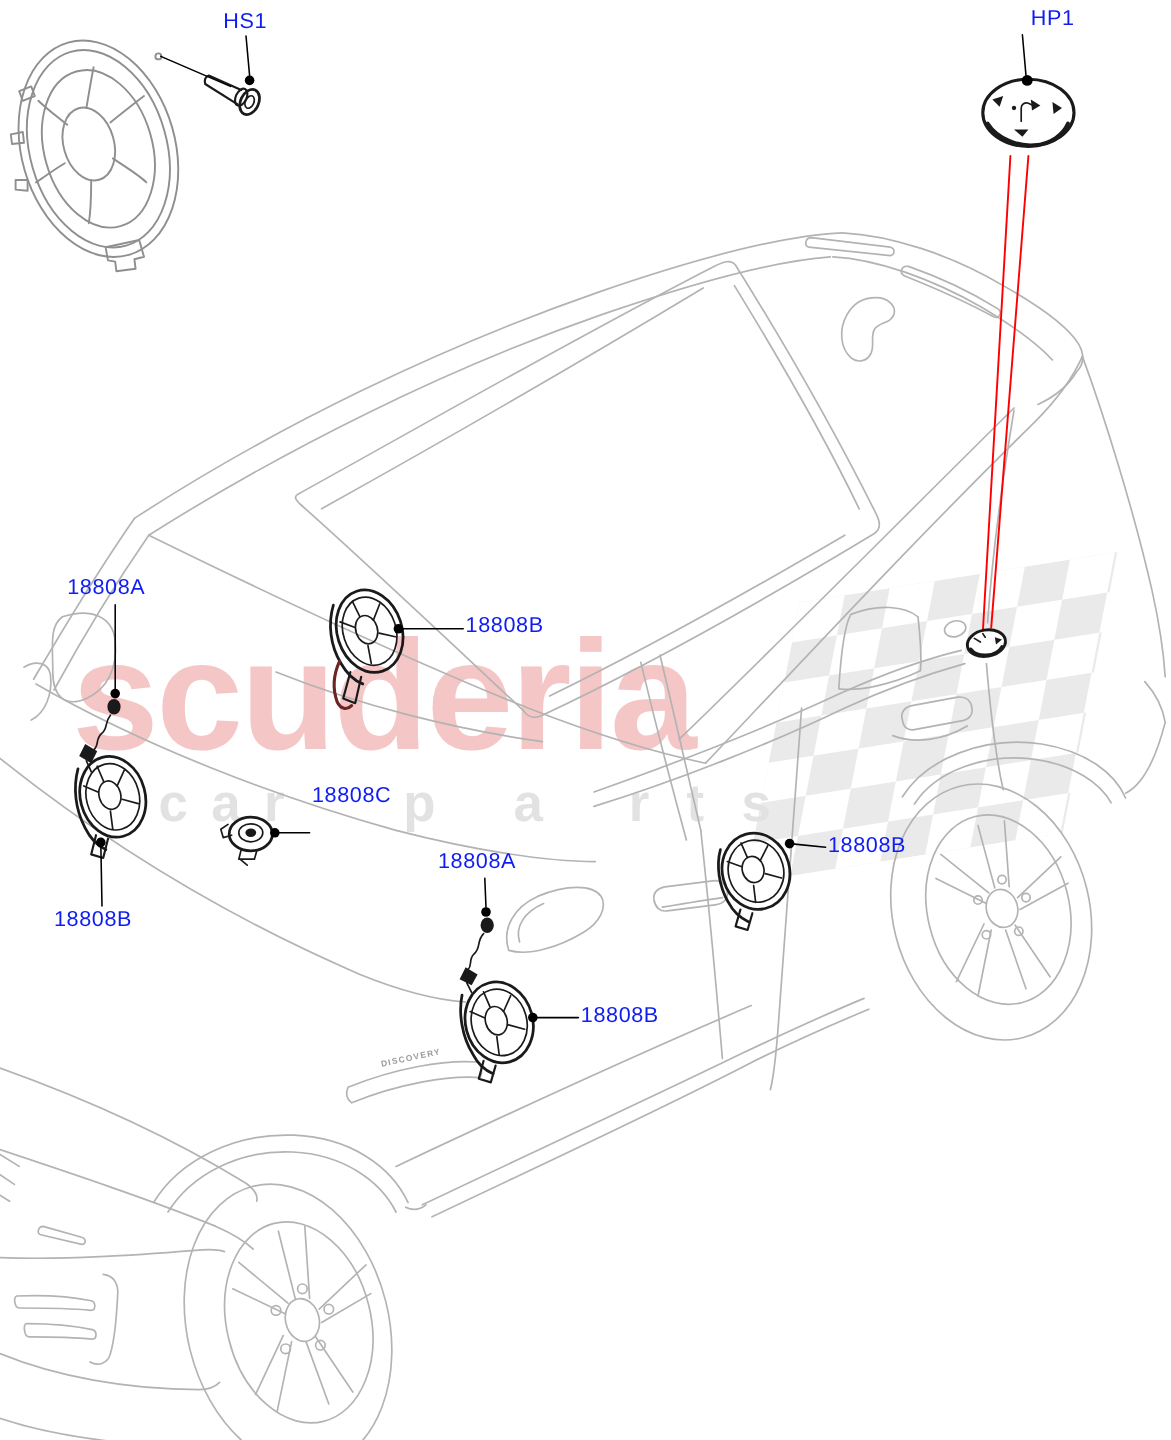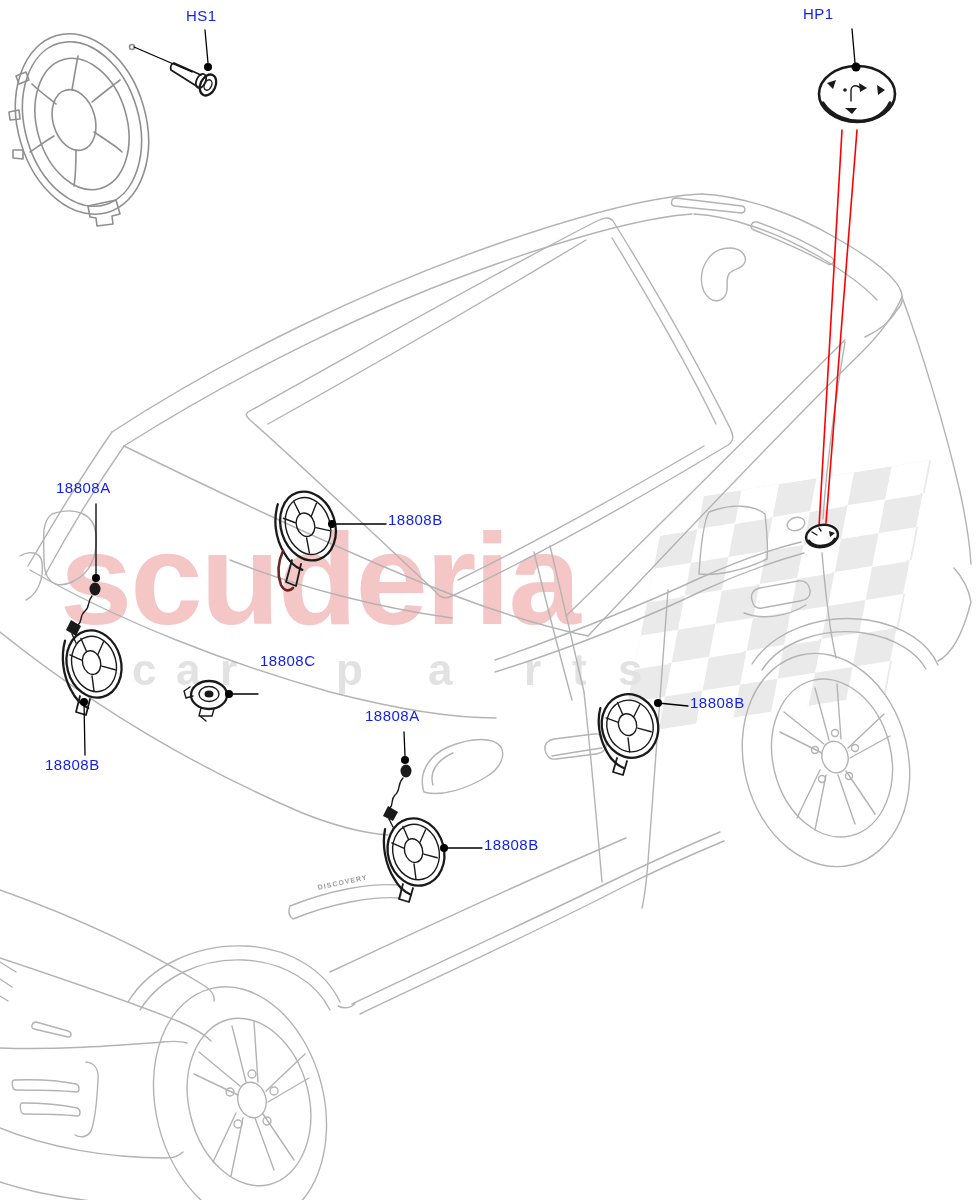--- a/index.html
+++ b/index.html
@@ -22,21 +22,21 @@
     color:var(--watermark_pink,#f5c6c6);white-space:nowrap;
   }
   .wm-tag{position:absolute;left:0;top:648px;height:50px;width:976px;}
   .wm-tag span{
     position:absolute;top:0;font-size:44px;line-height:1;
     color:var(--watermark_gray,#e2e2e2);font-weight:bold;
   }
   
   .callout{
     position:absolute;color:var(--label,#0f1df2);
-    font-size:15px;line-height:1;letter-spacing:.5px;white-space:nowrap;cursor:pointer;
+    font-size:18px;line-height:1;letter-spacing:.5px;white-space:nowrap;cursor:pointer;
   }
   
   .badge{
     position:absolute;left:317px;top:884px;font-size:7px;font-weight:bold;
     letter-spacing:1.1px;color:#9b9b9b;transform:rotate(-12deg);transform-origin:left top;
   }
   
   .cl{stroke:var(--car_line,#b3b3b3);fill:none;stroke-width:1.4;stroke-linecap:round;stroke-linejoin:round;}
   .gp{stroke:#8f8f8f;fill:none;stroke-width:1.6;stroke-linecap:round;stroke-linejoin:round;}
   .pk{stroke:var(--part_line,#1a1a1a);fill:none;stroke-width:1.8;stroke-linecap:round;stroke-linejoin:round;}
@@ -287,20 +287,20 @@
     <circle class="ldd" cx="84" cy="702" r="4"></circle>
     <circle class="ldd" cx="405" cy="760" r="4"></circle>
     <circle class="ldd" cx="444" cy="848" r="4"></circle>
     <circle class="ldd" cx="658" cy="703" r="4"></circle>
   </g>
 </svg>
 
 <div class="badge">DISCOVERY</div>
 
 <div class="callout" style="left:186px;top:8px">HS1</div>
-<div class="callout" style="left:803px;top:6px">HP1</div>
+<div class="callout" style="left:859px;top:6px">HP1</div>
 <div class="callout" style="left:56px;top:480px">18808A</div>
 <div class="callout" style="left:388px;top:512px">18808B</div>
 <div class="callout" style="left:260px;top:653px">18808C</div>
 <div class="callout" style="left:45px;top:757px">18808B</div>
 <div class="callout" style="left:365px;top:708px">18808A</div>
 <div class="callout" style="left:484px;top:837px">18808B</div>
 <div class="callout" style="left:690px;top:695px">18808B</div>
 
 </body></html>

